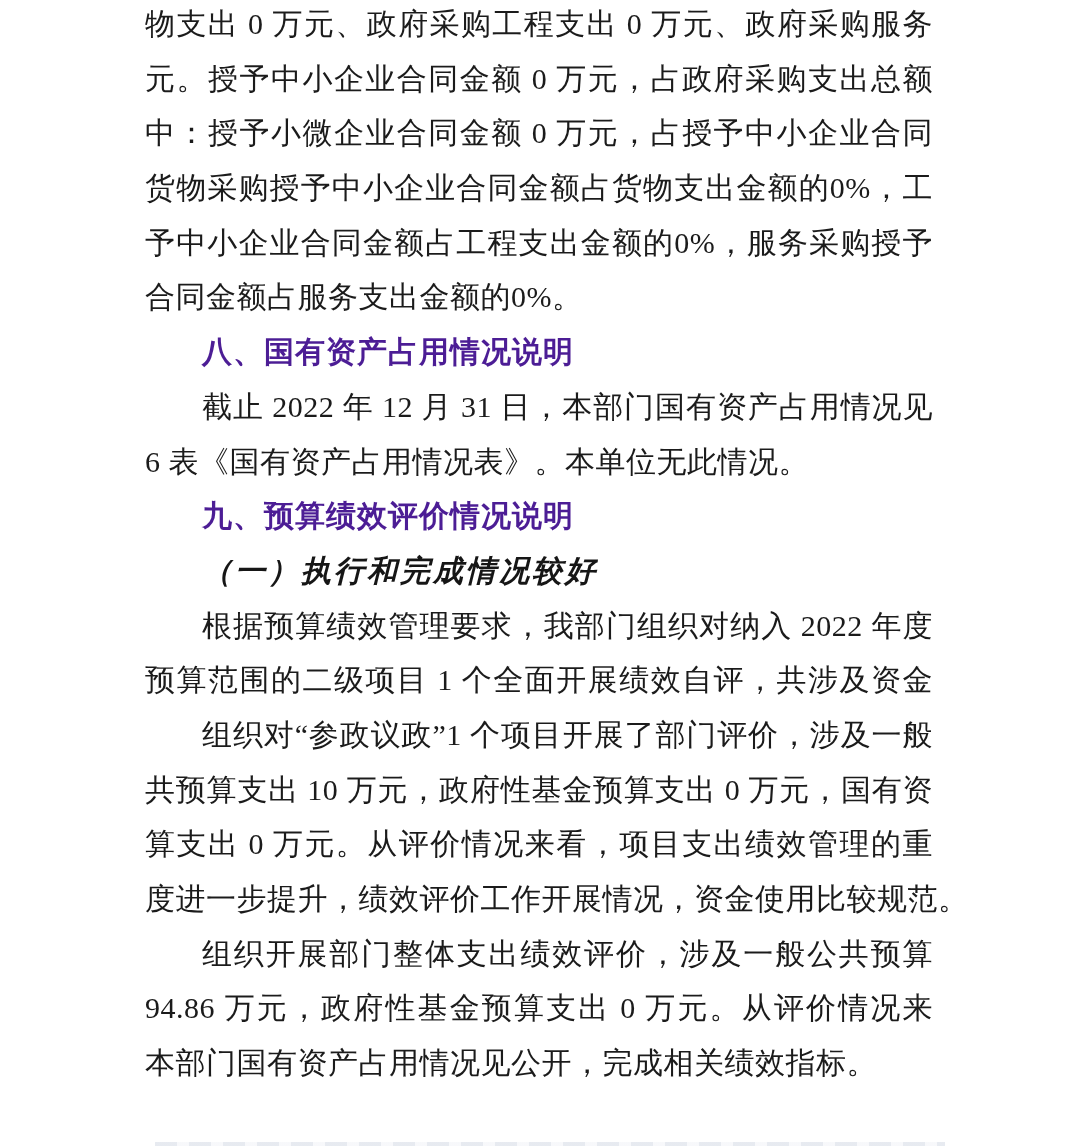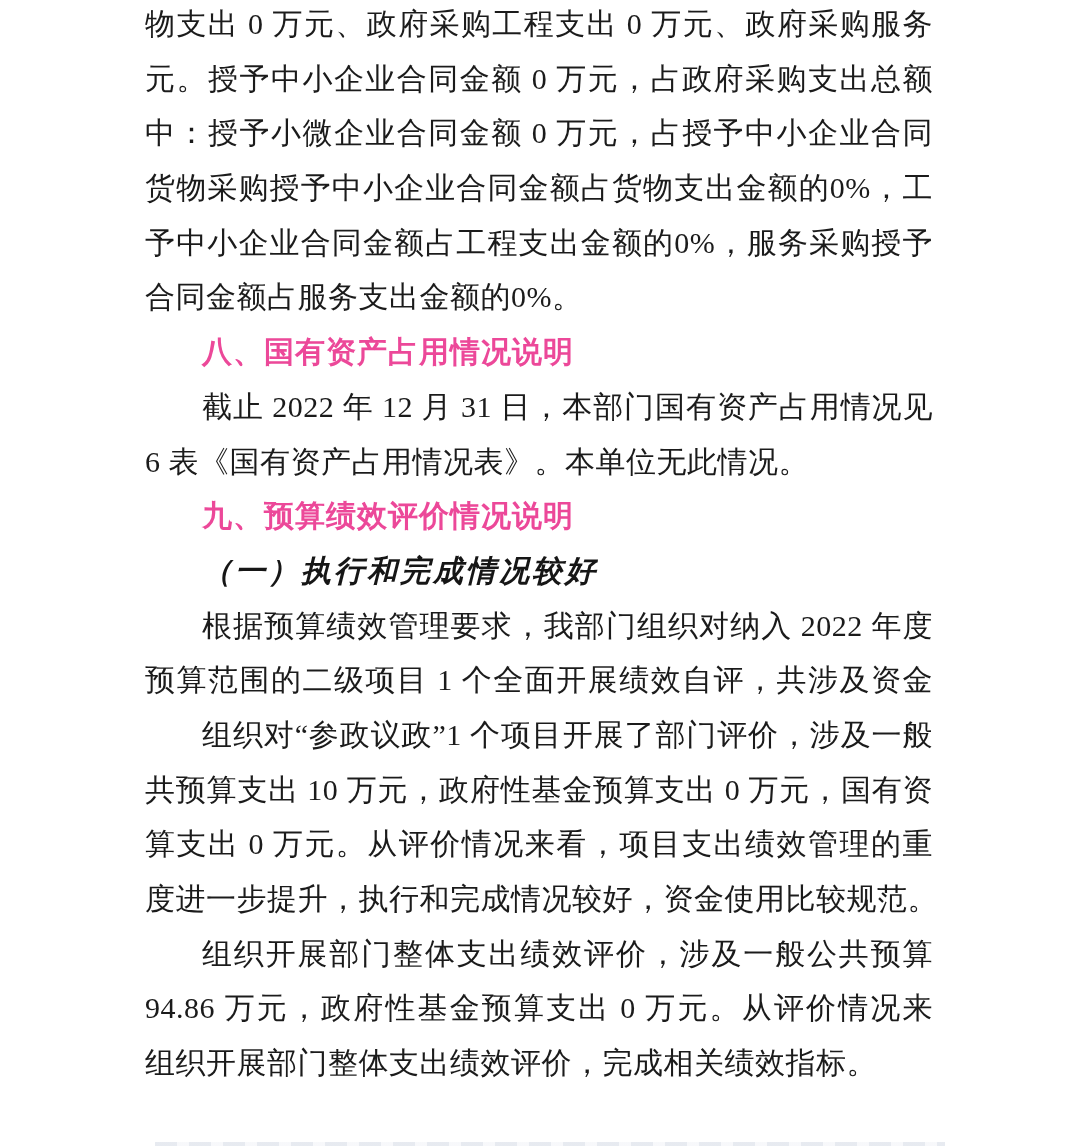--- a/index.html
+++ b/index.html
@@ -37,21 +37,21 @@
     overflow: hidden;
   }
   .line.indent {
     text-indent: 57px;
   }
   .line.heading {
     font-family: "Liberation Sans", "DejaVu Sans", sans-serif;
     font-weight: 700;
     font-size: 30px;
     letter-spacing: 1px;
-    color: #ec4899;
+    color: #4c1d95;
   }
   .line.subheading {
     font-style: italic;
     font-weight: 600;
     letter-spacing: 3px;
     color: #161616;
   }
   .clipped-next-line {
     position: absolute;
     left: 155px;
@@ -79,19 +79,19 @@
   <div class="line heading indent">八、国有资产占用情况说明</div>
   <div class="line fill indent">截止 2022 年 12 月 31 日，本部门国有资产占用情况见公开</div>
   <div class="line">6 表《国有资产占用情况表》。本单位无此情况。</div>
   <div class="line heading indent">九、预算绩效评价情况说明</div>
   <div class="line subheading indent">（一）执行和完成情况较好</div>
   <div class="line fill indent">根据预算绩效管理要求，我部门组织对纳入 2022 年度部门</div>
   <div class="line fill">预算范围的二级项目 1 个全面开展绩效自评，共涉及资金 10 万</div>
   <div class="line fill indent">组织对“参政议政”1 个项目开展了部门评价，涉及一般公</div>
   <div class="line fill">共预算支出 10 万元，政府性基金预算支出 0 万元，国有资本预</div>
   <div class="line fill">算支出 0 万元。从评价情况来看，项目支出绩效管理的重视程</div>
-  <div class="line">度进一步提升，执行和完成情况较好，资金使用比较规范。</div>
+  <div class="line">度进一步提升，绩效评价工作开展情况，资金使用比较规范。</div>
   <div class="line fill indent">组织开展部门整体支出绩效评价，涉及一般公共预算支出</div>
   <div class="line fill">94.86 万元，政府性基金预算支出 0 万元。从评价情况来看，整</div>
-  <div class="line">组织开展部门整体支出绩效评价，完成相关绩效指标。</div>
+  <div class="line">本部门国有资产占用情况见公开，完成相关绩效指标。</div>
 </div>
 
 <div class="clipped-next-line"></div>
 
 </body></html>

